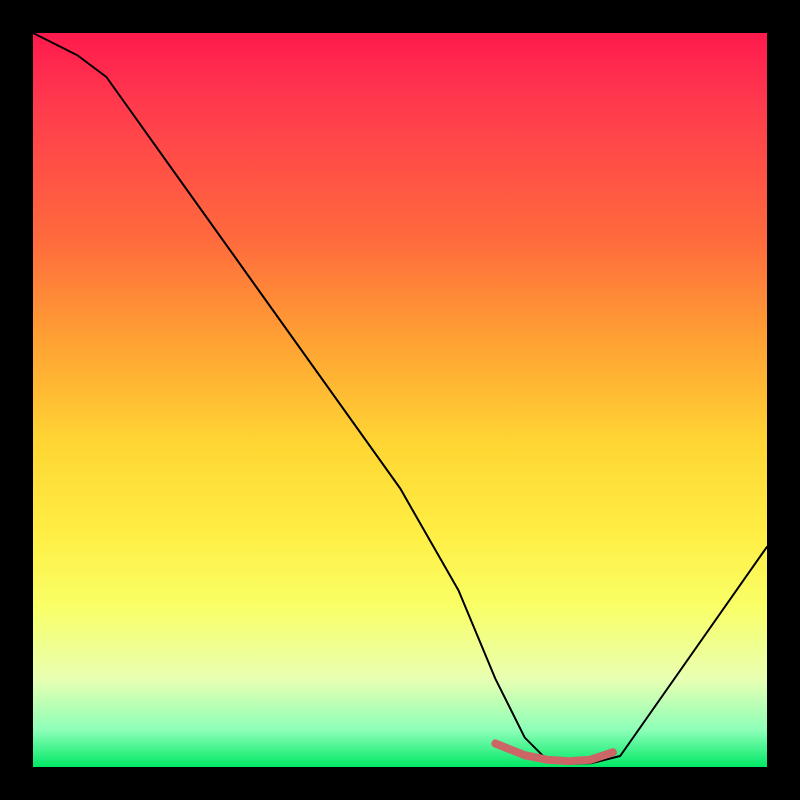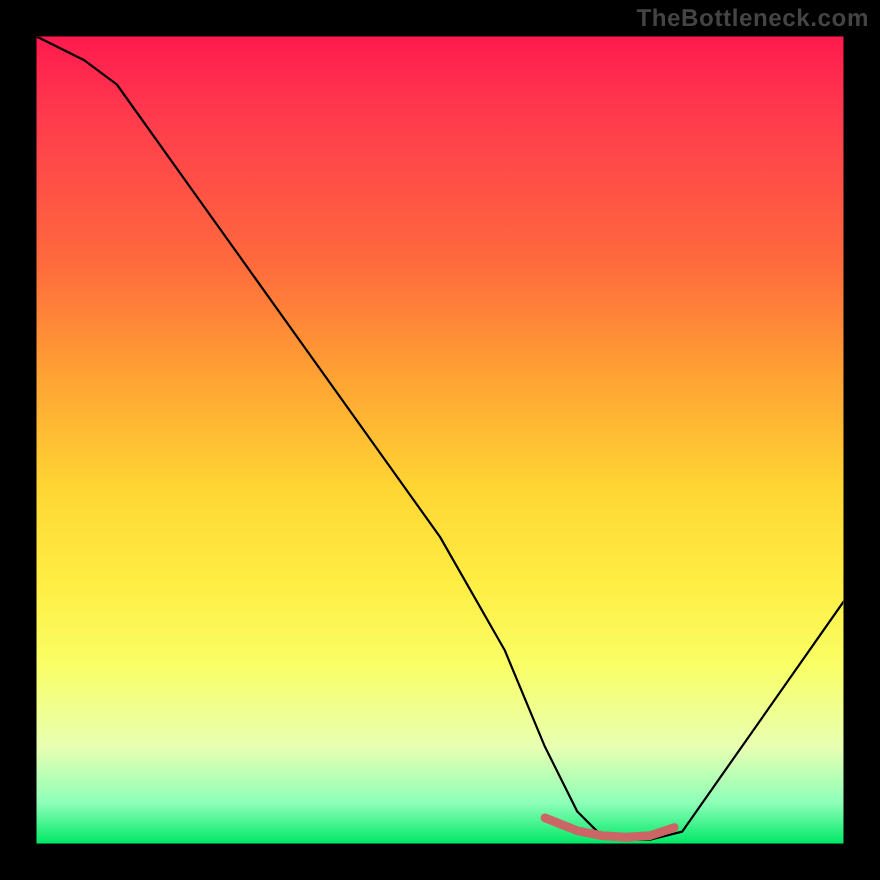--- a/index.html
+++ b/index.html
@@ -57,21 +57,20 @@
     inset: 0;
     width: 100%;
     height: 100%;
   }
 </style>
 </head>
 <body>
 
 <div class="frame">
 
-  <div class="watermark">TheBottleneck.com</div>
 
   <div class="plot">
     <div class="gradient-bg"></div>
 
     <svg class="curve" viewBox="0 0 100 100" preserveAspectRatio="none">
       <path fill="none" vector-effect="non-scaling-stroke" stroke-linecap="round" stroke-linejoin="round" d="M 0.000 0.000 L 6.000 3.000 L 10.000 6.000 L 20.000 20.000 L 30.000 34.000 L 40.000 48.000 L 50.000 62.000 L 58.000 76.000 L 63.000 88.000 L 67.000 96.000 L 70.000 99.000 L 73.000 99.500 L 76.000 99.500 L 80.000 98.500 L 100.000 70.000" stroke="#000000" stroke-width="2"></path>
       <path fill="none" vector-effect="non-scaling-stroke" stroke-linecap="round" stroke-linejoin="round" d="M 63.000 96.800 L 67.000 98.400 L 70.000 99.000 L 73.000 99.200 L 76.000 99.000 L 79.000 98.000" stroke="#cc6666" stroke-width="8"></path>
     </svg>
   </div>
 </div>

